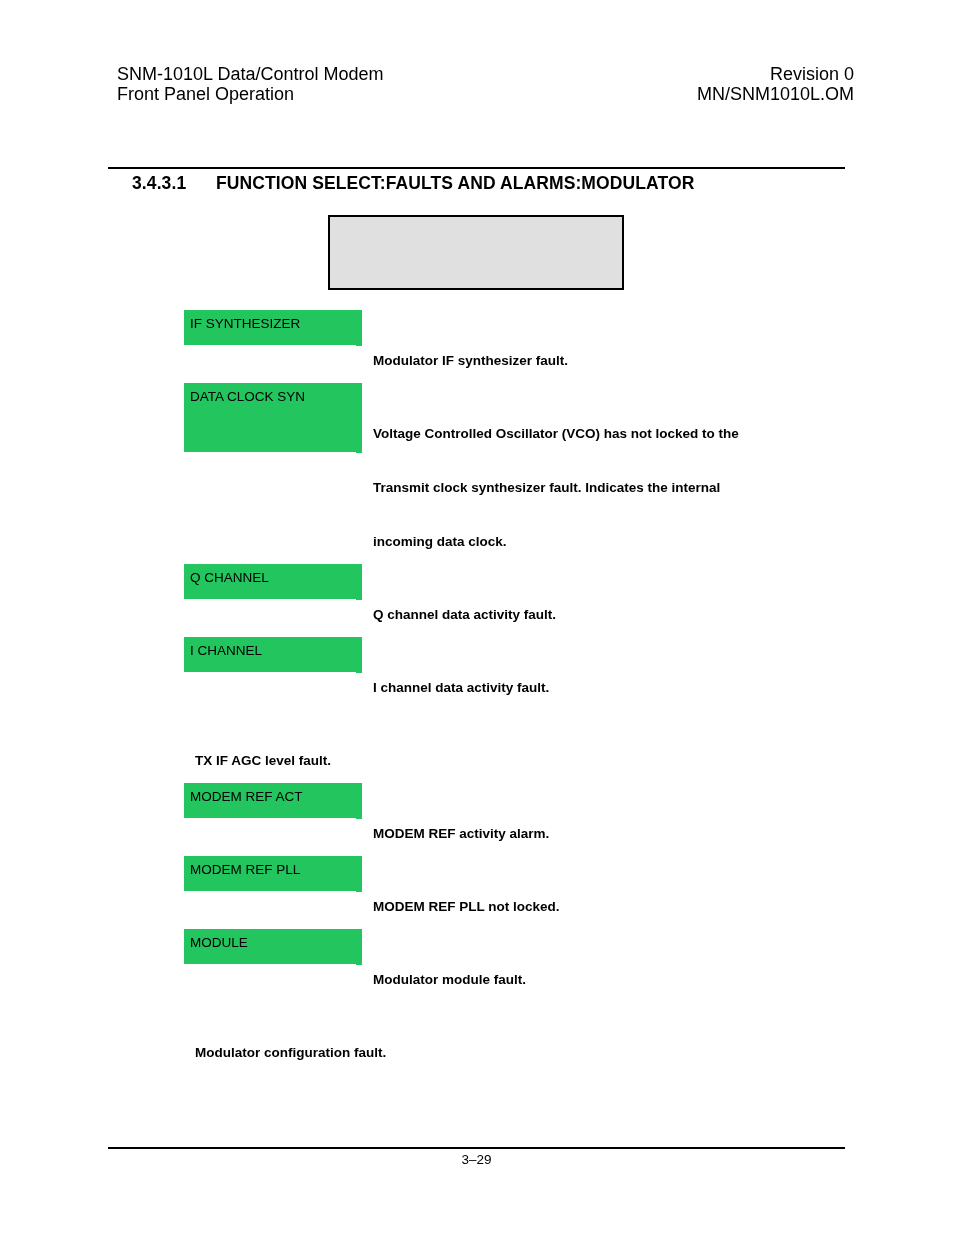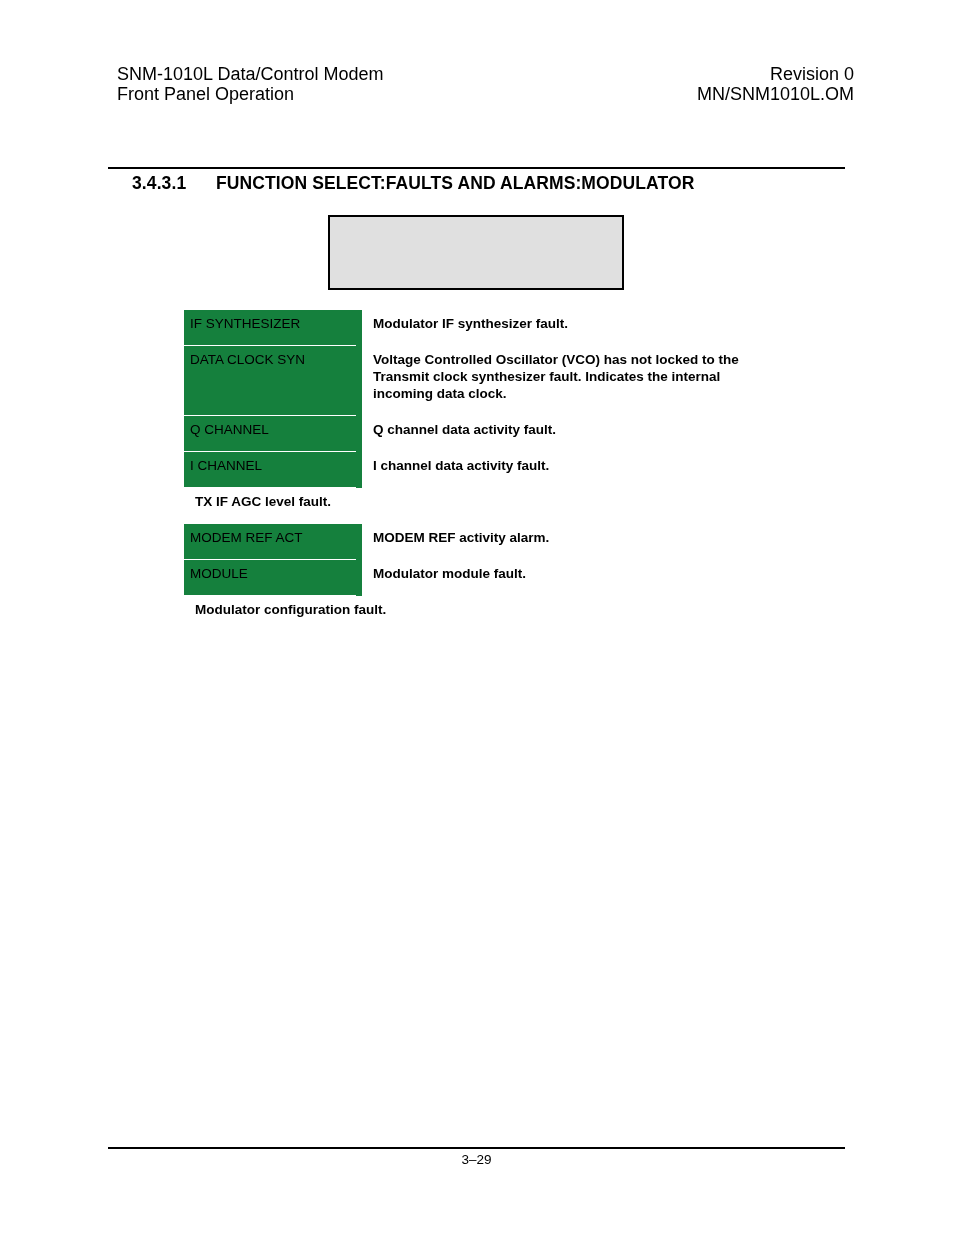--- a/index.html
+++ b/index.html
@@ -81,21 +81,21 @@
   }
   .fault-row {
     position: relative;
     display: flex;
     align-items: flex-start;
   }
   .term-cell {
     position: relative;
     flex: 0 0 178px;
     width: 178px;
-    background: #15803d;
+    background: #22c55e;
     font-size: 13.5px;
     line-height: 17px;
     padding: 5px 8px 14px 6px;
     box-sizing: border-box;
     min-height: 36px;
   }
   .term-cell::after {
     content: "";
     position: absolute;
     left: 0;
@@ -115,20 +115,21 @@
     flex: 1 1 auto;
     padding: 5px 0 14px 11px;
     font-size: 13.5px;
     font-weight: bold;
     line-height: 17px;
     box-sizing: border-box;
   }
   .desc-cell .desc-line {
     display: block;
     white-space: nowrap;
+    margin-top: 37px;
   }
   
   .fault-row.tall .term-cell {
     padding-bottom: 48px;
   }
 
   
   .footer-rule {
     position: absolute;
     left: 108px;
@@ -210,20 +211,28 @@
     <div class="fault-row">
       <div class="term-cell">
         <span class="term-text">MODEM REF ACT</span>
       </div>
       <div class="desc-cell">
         <span class="desc-line">MODEM REF activity alarm.</span>
       </div>
     </div>
     <div class="fault-row">
       <div class="term-cell">
+        <span class="term-text">MODEM REF PLL</span>
+      </div>
+      <div class="desc-cell">
+        <span class="desc-line">MODEM REF PLL not locked.</span>
+      </div>
+    </div>
+    <div class="fault-row">
+      <div class="term-cell">
         <span class="term-text">MODULE</span>
       </div>
       <div class="desc-cell">
         <span class="desc-line">Modulator module fault.</span>
       </div>
     </div>
     <div class="fault-row">
       <div class="desc-cell">
         <span class="desc-line">Modulator configuration fault.</span>
       </div>

